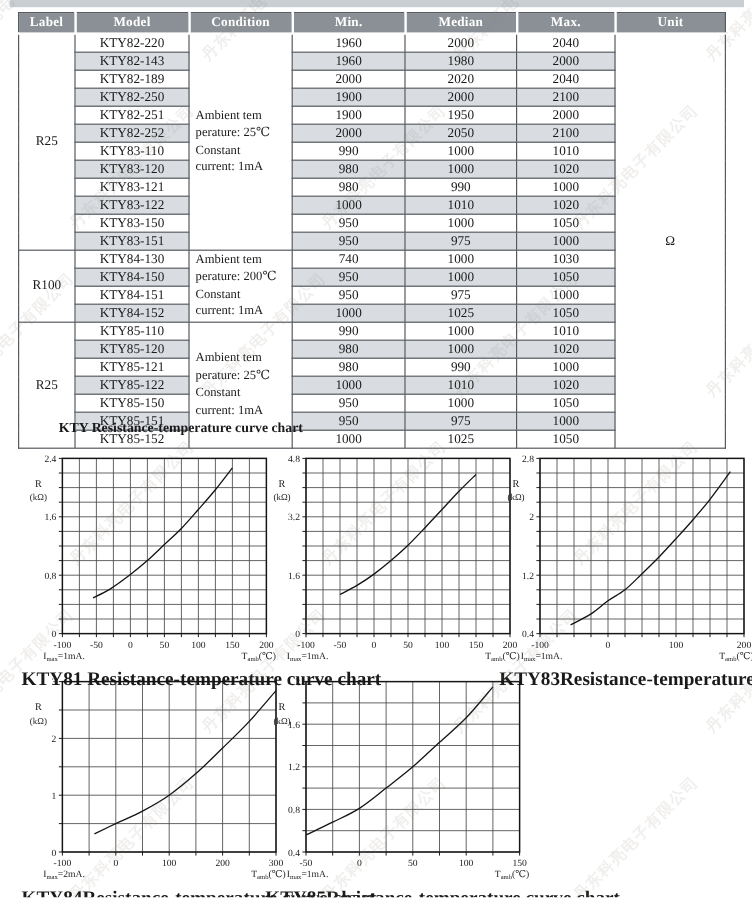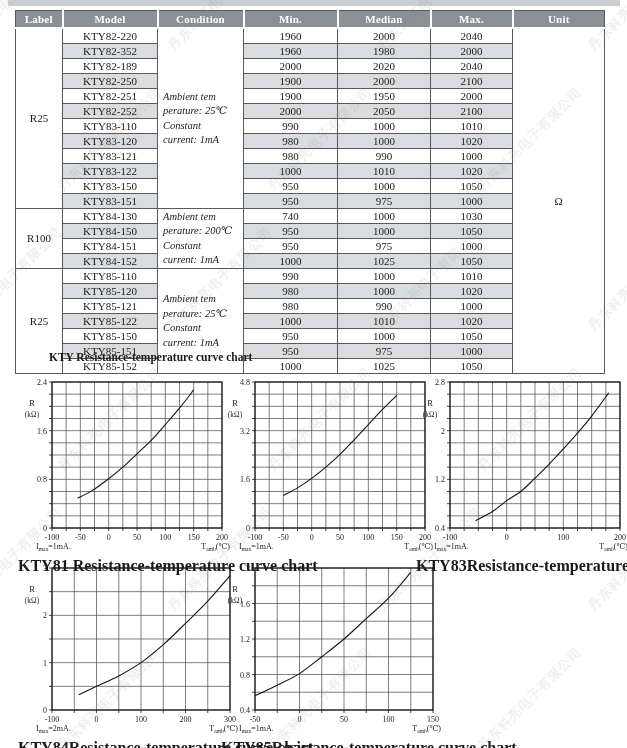--- a/index.html
+++ b/index.html
@@ -19,21 +19,21 @@
     letter-spacing:.2px;
   }
   table.spec th:first-child{border-left:1px solid #565b60;margin-left:28px;}
   table.spec th:last-child{border-right:1px solid #565b60;}
   table.spec td{
     border:1px solid #565b60;padding:0;height:14px;font-size:11px;
     text-align:center;vertical-align:middle;line-height:13px;background:#fff;
   }
   table.spec td.stripe{background:#d9dde1;}
   table.spec td.cond{
-    text-align:left;padding-left:5px;font-size:10.5px;line-height:14.5px;background:#fff;font-style:italic;
+    text-align:left;padding-left:5px;font-size:10.5px;line-height:14.5px;background:#fff;
   }
   
   .section-title{position:absolute;left:5px;top:351px;font-size:11.5px;font-weight:bold;margin-left:44px;}
   #charts{position:absolute;left:0;top:0;width:627px;height:748px;}
   .chart-block{position:absolute;}
   .chart-caption{font-size:16px;font-weight:bold;text-align:center;margin-top:1px;white-space:nowrap;}
   svg text{font-family:"Liberation Serif","DejaVu Serif",serif;fill:#222;}
   
   #wm-layer{position:absolute;left:0;top:0;width:627px;height:748px;pointer-events:none;z-index:5;}
   .wm{
@@ -71,21 +71,21 @@
         <tr>
           <td rowspan="12">R25</td>
           <td class="">KTY82-220</td>
           <td rowspan="12" class="cond"><span>Ambient tem</span><br><span>perature: 25℃</span><br><span>Constant</span><br><span>current: 1mA</span></td>
           <td class="">1960</td>
           <td class="">2000</td>
           <td class="">2040</td>
           <td rowspan="23">Ω</td>
         </tr>
         <tr>
-          <td class="stripe">KTY82-352</td>
+          <td class="stripe">KTY82-143</td>
           <td class="stripe">1960</td>
           <td class="stripe">1980</td>
           <td class="stripe">2000</td>
         </tr>
         <tr>
           <td class="">KTY82-189</td>
           <td class="">2000</td>
           <td class="">2020</td>
           <td class="">2040</td>
         </tr>

